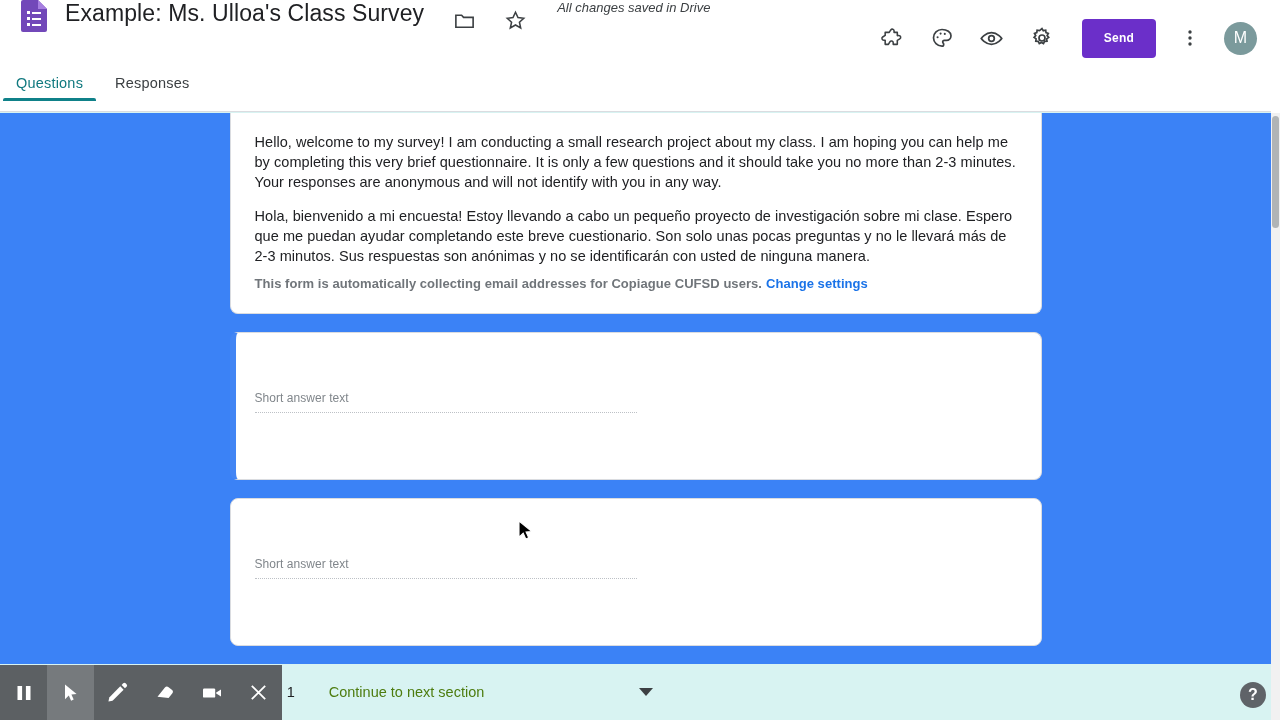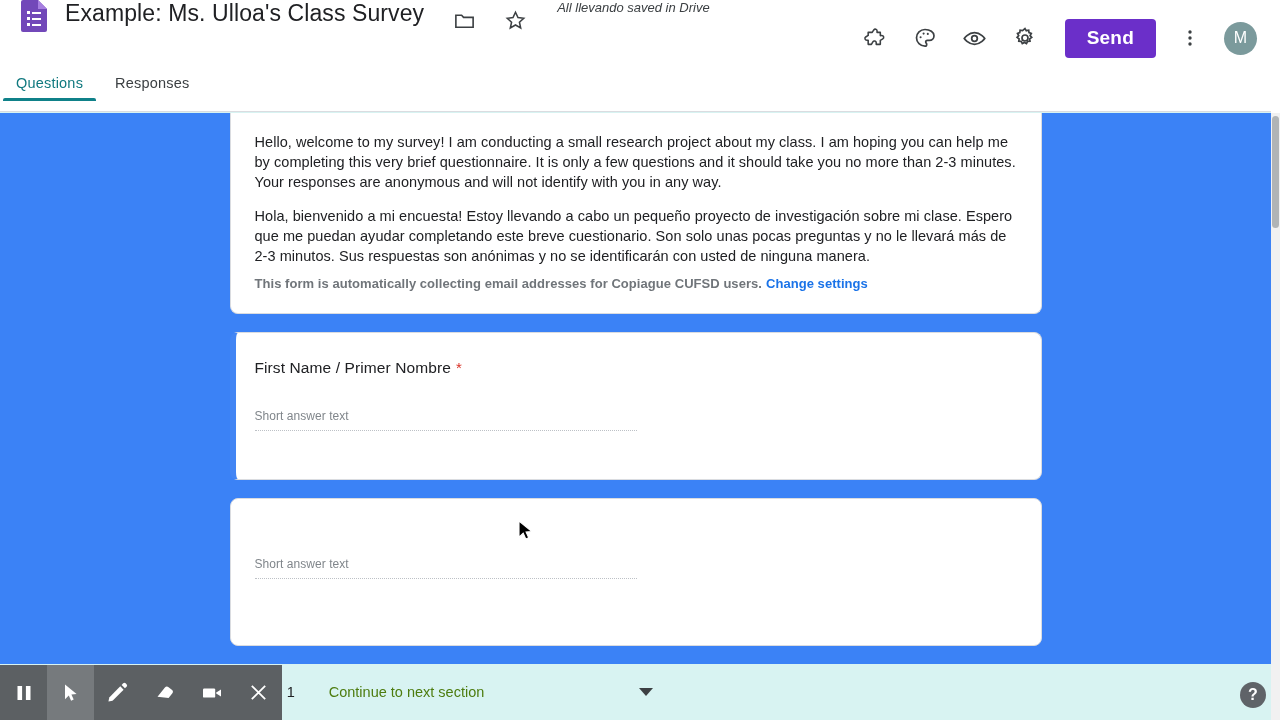--- a/index.html
+++ b/index.html
@@ -39,21 +39,21 @@
     margin-left: 22px; font-size: 13px; font-style: italic;
     color: #3c4043; white-space: nowrap;
   }
   .hdr-right { margin-left: auto; display: flex; align-items: center; }
   .hdr-right .hdr-icon-btn { margin-left: 10px; }
   .send-btn {
     margin-left: 20px;
     background: #6b2fc9;
     color: #fff; border: none; border-radius: 4px;
     height: 39px; padding: 0 22px;
-    font-size: 19px; font-weight: 700; letter-spacing: .2px;
+    font-size: 12px; font-weight: 700; letter-spacing: .2px;
     font-family: "Liberation Sans", sans-serif;
     cursor: pointer;
   }
   .more-btn { margin-left: 14px !important; }
   .avatar {
     margin-left: 14px; width: 33px; height: 33px; border-radius: 50%;
     background: #7b9a9c; color: #fff;
     display: flex; align-items: center; justify-content: center;
     font-size: 16px; flex: none; cursor: pointer;
   }
@@ -209,21 +209,21 @@
         <path d="M3 6.5h6l2 2.2h10v10.3H3z"></path>
       </svg>
     </div>
 
     <div class="hdr-icon-btn star-btn">
       <svg width="23" height="23" viewBox="0 0 24 24" fill="none" stroke="#3c4043" stroke-width="1.6">
         <path d="M12 3.4l2.6 5.6 6 .7-4.5 4.1 1.3 6-5.4-3.1-5.4 3.1 1.3-6L3.4 9.7l6-.7z"></path>
       </svg>
     </div>
 
-    <div class="saved-text">All llevando saved in Drive</div>
+    <div class="saved-text">All changes saved in Drive</div>
 
     <div class="hdr-right">
 
       <div class="hdr-icon-btn">
         <svg width="24" height="24" viewBox="0 0 24 24" fill="none" stroke="#3c4043" stroke-width="1.7" stroke-linejoin="round">
           <path d="M10.2 3.6a2 2 0 0 1 3.6 1.2l-.1 1.5h3.6v3.5l1.6-.1a2 2 0 0 1 1.1 3.7l-2.7 1.6v4.3h-4.5l.1-1.6a2 2 0 0 0-3.7-1.1l-1.6 2.7H4.1v-4.4H2.6a2 2 0 0 1-1.2-3.6l2.7-1.7V6.3h4.4z" transform="translate(1.4 0.6) scale(0.92)"></path>
         </svg>
       </div>
 
       <div class="hdr-icon-btn">
@@ -273,23 +273,20 @@
     <div class="card card-desc">
 
       <div class="desc-p">Hello, welcome to my survey!  I am conducting a small research project about my class.  I am hoping you can help me by completing this very brief questionnaire. It is only a few questions and it should take you no more than 2-3 minutes. Your responses are anonymous and will not identify with you in any way.</div>
       <div class="desc-p">Hola, bienvenido a mi encuesta! Estoy llevando a cabo un pequeño proyecto de investigación sobre mi clase. Espero que me puedan ayudar completando este breve cuestionario. Son solo unas pocas preguntas y no le llevará más de 2-3 minutos. Sus respuestas son anónimas y no se identificarán con usted de ninguna manera.</div>
       <div class="email-note">
         <span>This form is automatically collecting email addresses for Copiague CUFSD users.</span><a>Change settings</a>
       </div>
     </div>
 
     <div class="card card-q selected">
-      <div class="q-title">
-        <span>First Name / Primer Nombre</span><span class="q-required">*</span>
-      </div>
       <div class="q-answer">Short answer text</div>
     </div>
 
     <div class="card card-q">
       <div class="q-answer">Short answer text</div>
     </div>
   </div>
 
   <div class="footer-bar">
     <div class="footer-after">ction 1</div>

